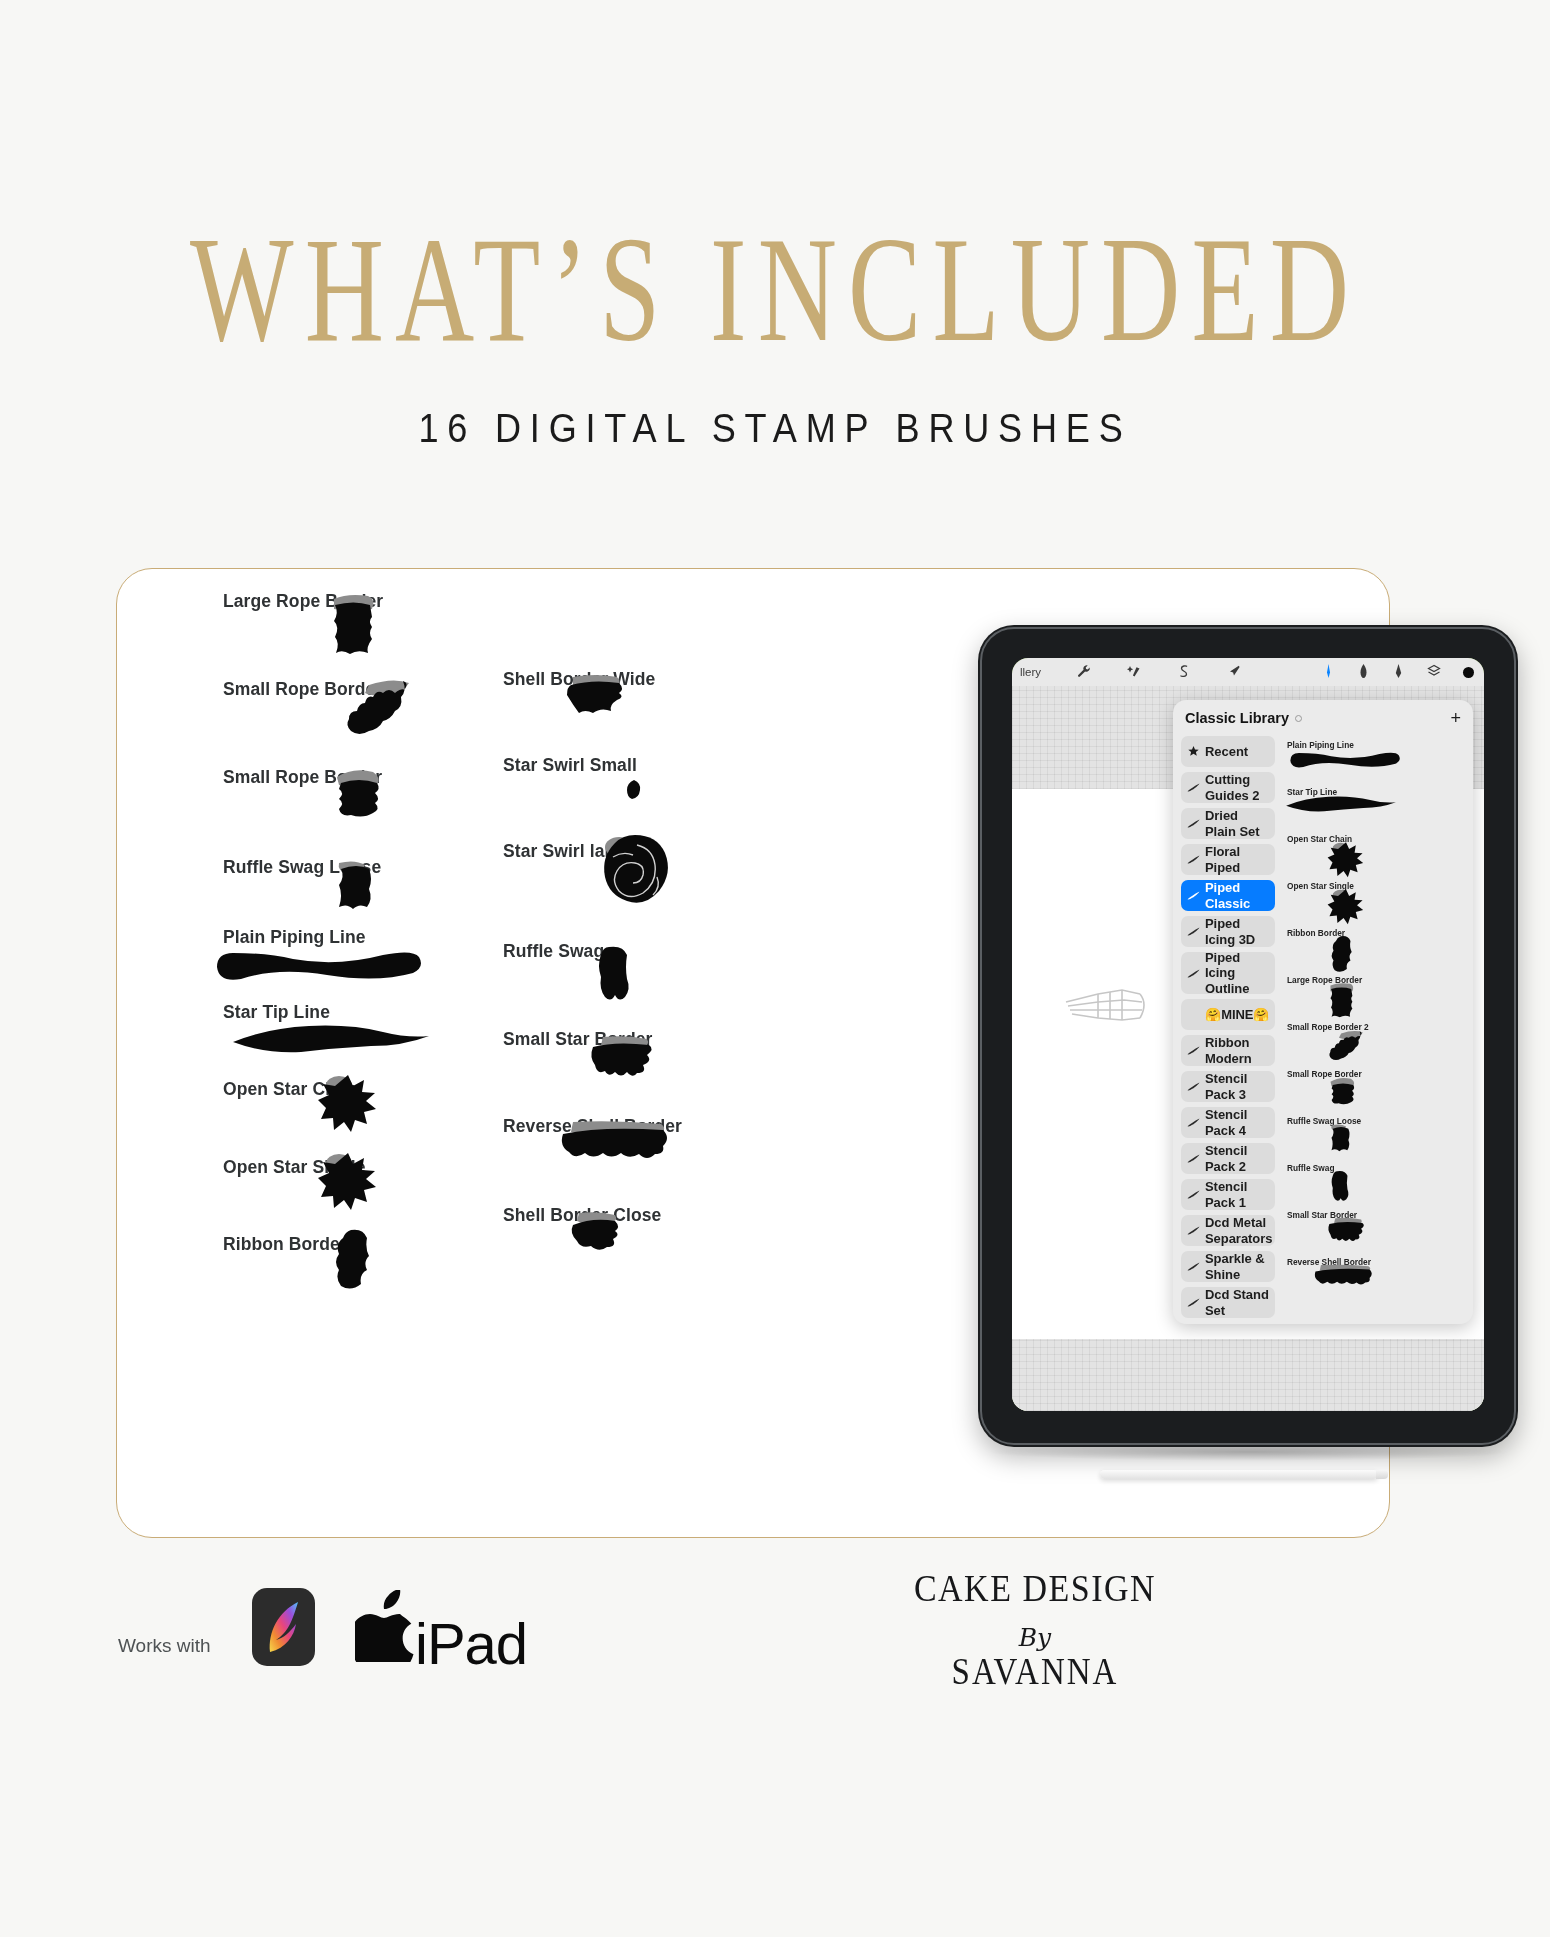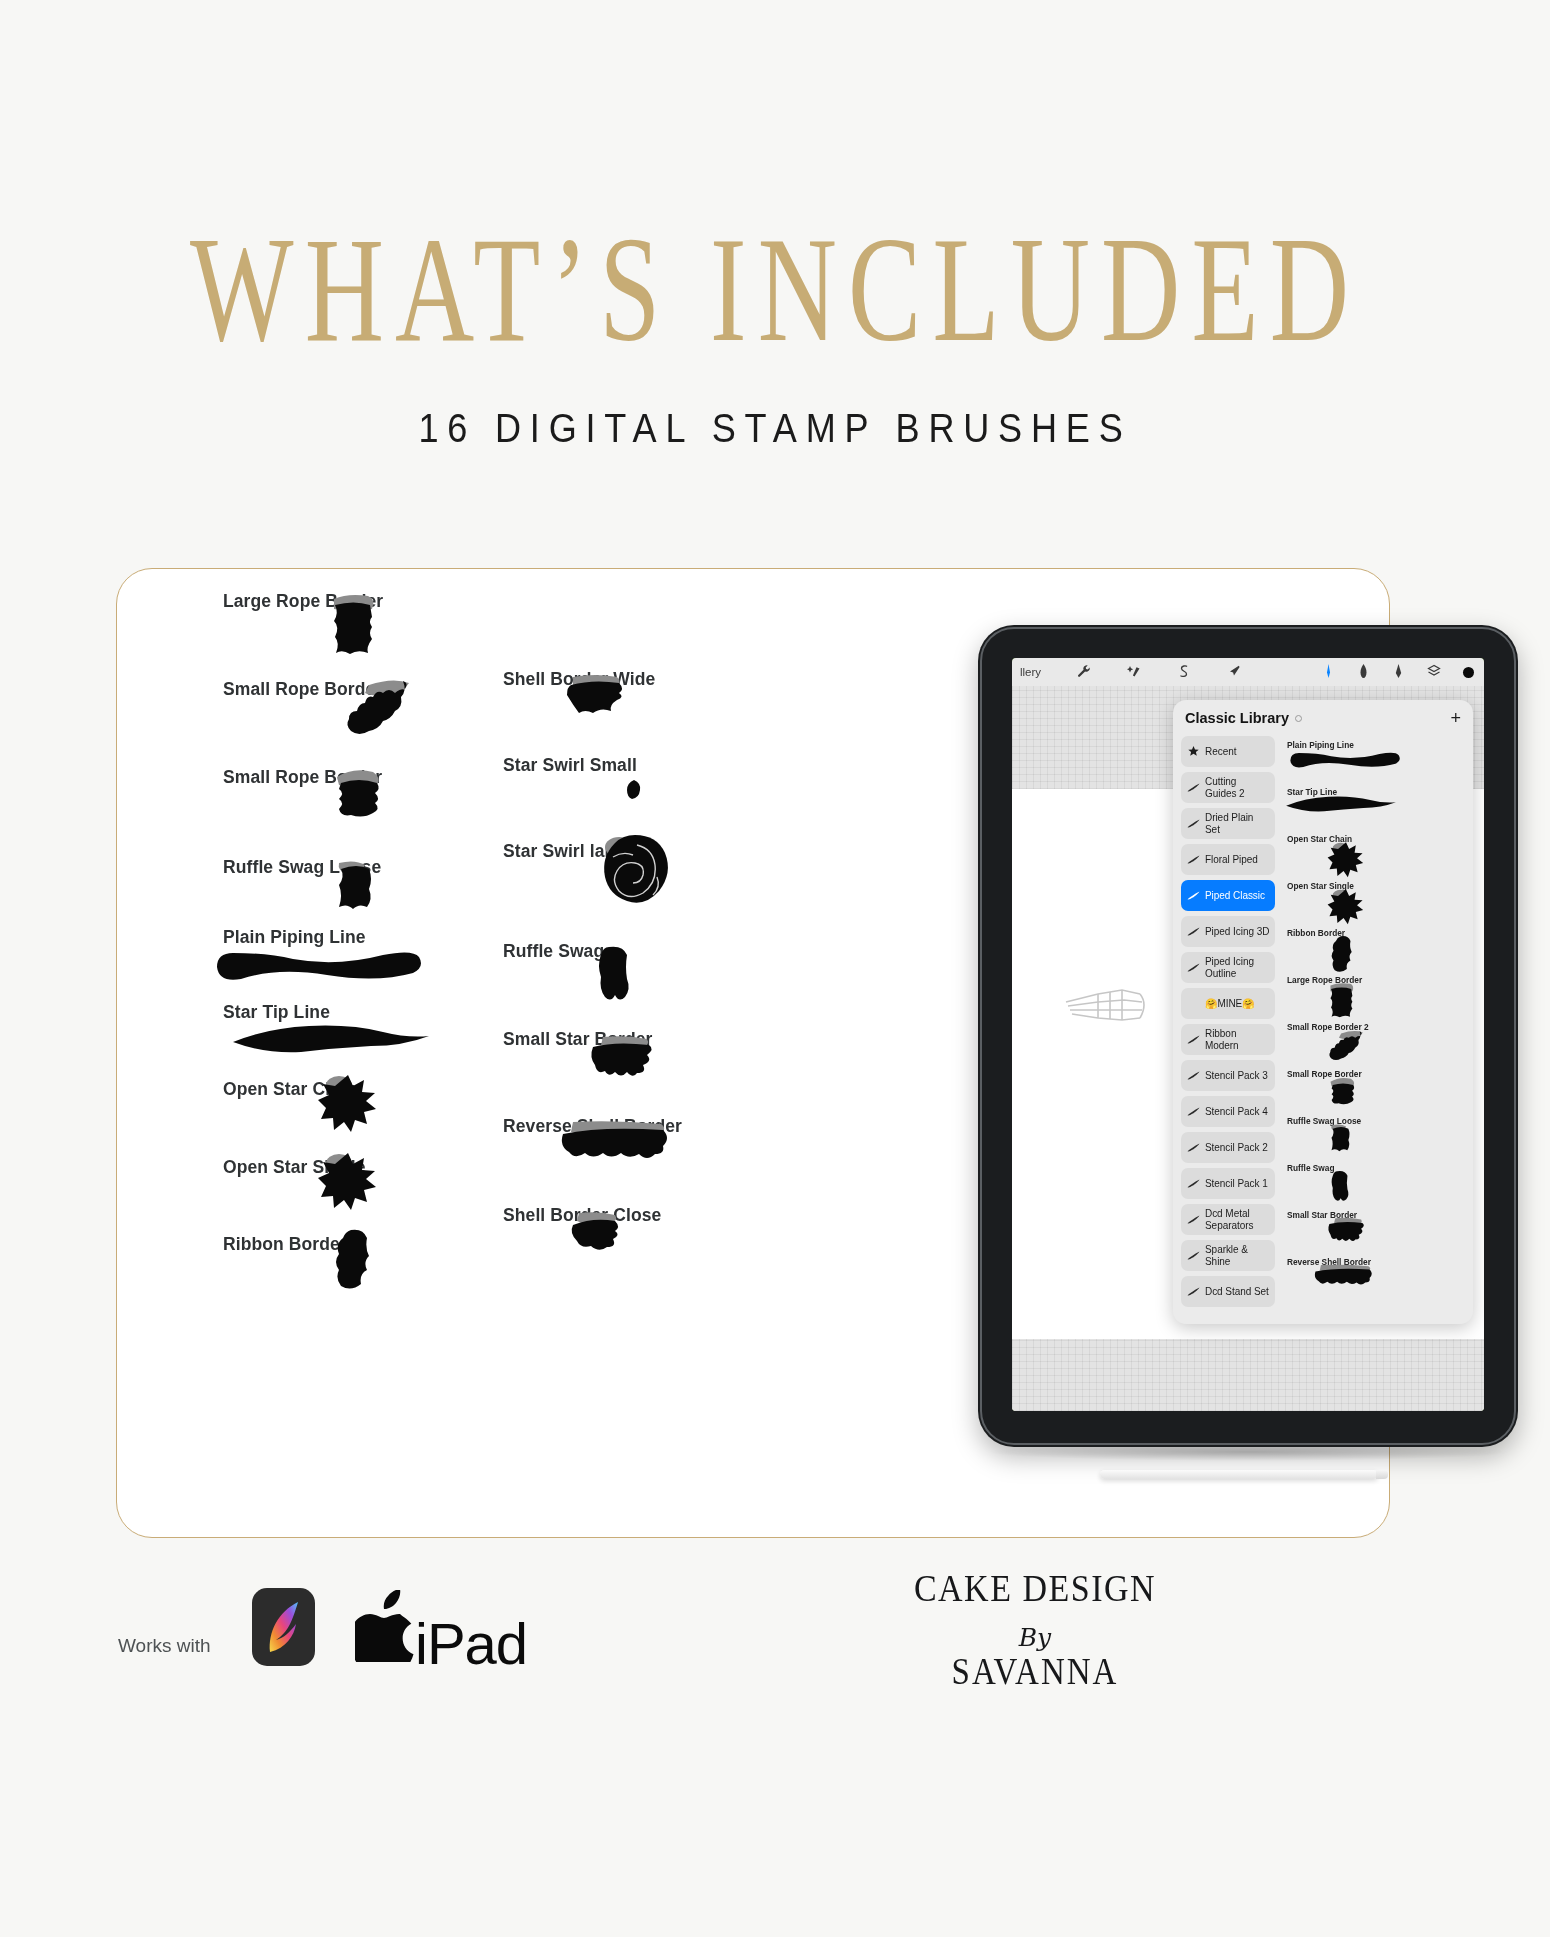--- a/index.html
+++ b/index.html
@@ -75,21 +75,21 @@
   }
   .ipad-rim{
     position:absolute; inset:2px;
     border-radius:34px;
     border:2.5px solid #5b5f63;
   }
   .ipad-screen{
     position:absolute;
     left:34px; top:33px; right:34px; bottom:36px;
     background:#4d7c0f;
-    border-radius:4px;
+    border-radius:16px;
     overflow:hidden;
   }
   .pc-toolbar{
     position:absolute; left:0; top:0; width:100%; height:28px;
     background:#e9e9e9;
     display:flex; align-items:center; gap:36px;
     padding-left:8px;
     font-size:11.5px; color:#3a3a3a;
   }
   .pc-tool-right{ margin-left:auto; display:flex; gap:22px; padding-right:10px; align-items:center; }
@@ -141,21 +141,21 @@
   .bl-set{
     background:#dcdcdc; border-radius:7px;
     min-height:31px;
     display:flex; align-items:center; gap:5px;
     padding:3px 5px;
   }
   .bl-set.active{ background:#067cff; }
   .bl-set.active .bl-set-label{ color:#fff; }
   .bl-set-icon{ width:14px; flex:0 0 14px; display:flex; align-items:center; justify-content:center; }
   .bl-set-label{
-    font-size:10px; font-weight:400; color:#1d1d1d;
+    font-size:13px; font-weight:700; color:#1d1d1d;
     line-height:1.18; letter-spacing:-.05px;
   }
   .bl-brushes{
     flex:1; padding:4px 8px 0 4px;
     display:flex; flex-direction:column; gap:1px;
     overflow:hidden;
   }
   .bl-brush{ position:relative; height:46px; }
   .bl-brush-name{
     font-size:8.3px; font-weight:700; color:#242424;

